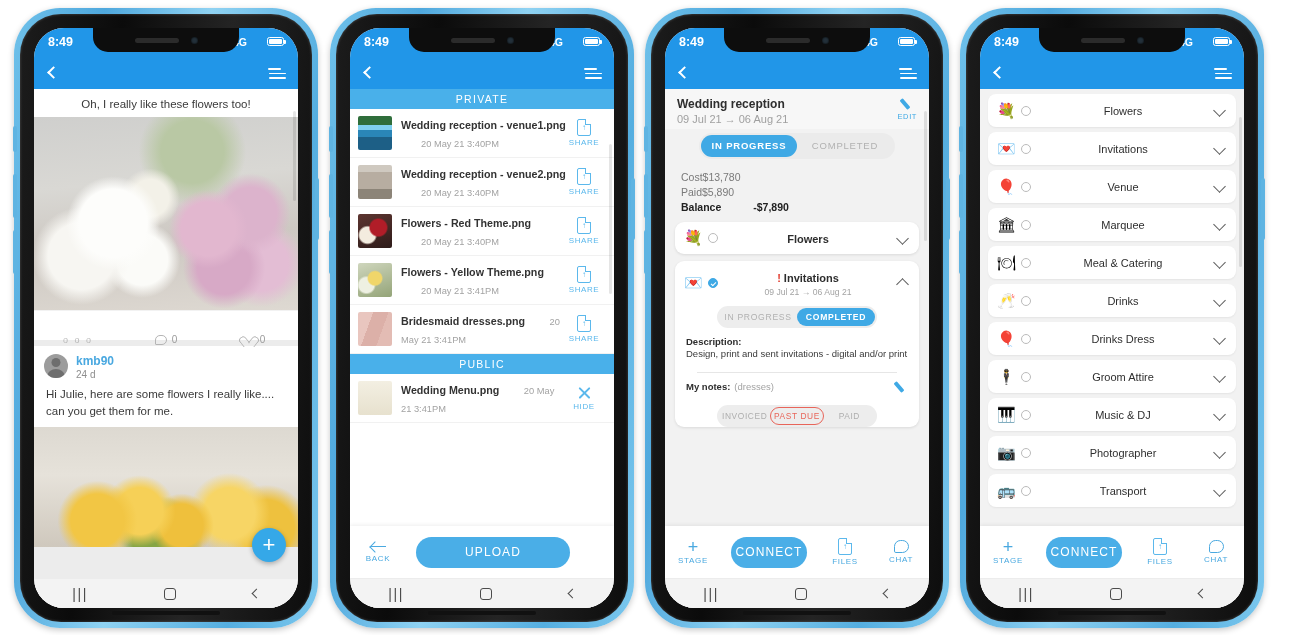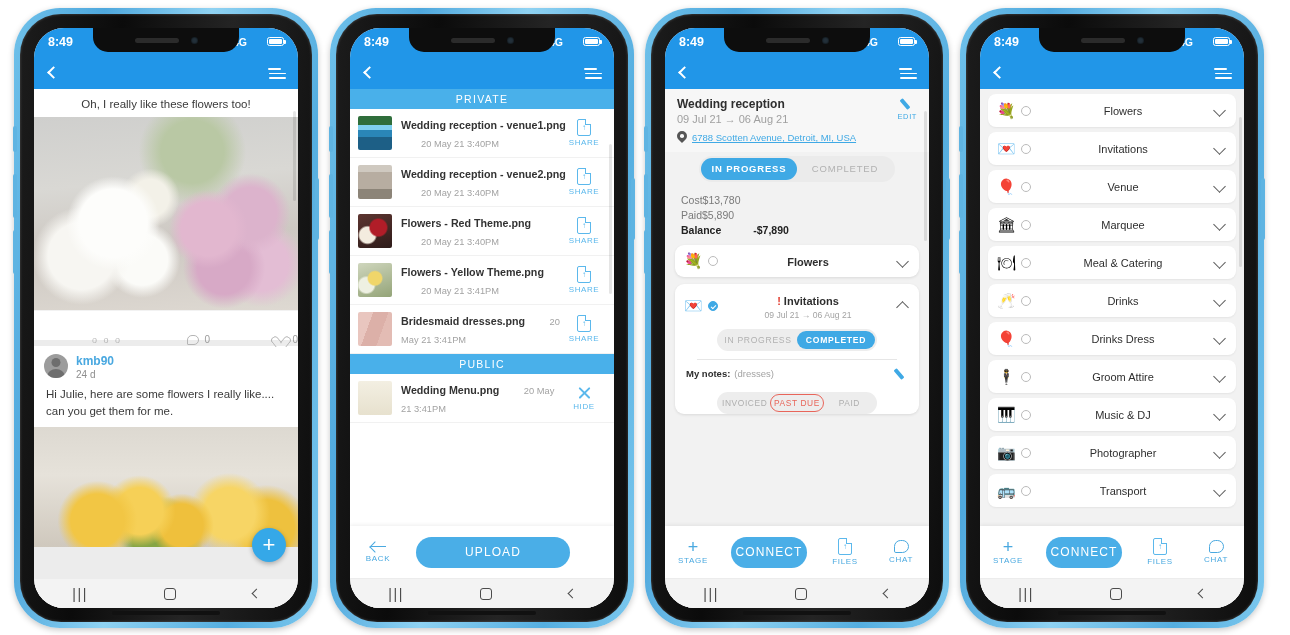--- a/index.html
+++ b/index.html
@@ -118,21 +118,21 @@
       linear-gradient(175deg,#cfcfcd 0%,#d9d8d4 34%,#cdc8c2 62%,#ded9d2 100%); }
   .photo-2 { height:120px; background:
       radial-gradient(circle at 24% 78%, #f2c644 0 12%, rgba(242,198,68,0) 18%),
       radial-gradient(circle at 40% 70%, #f6d057 0 13%, rgba(246,208,87,0) 20%),
       radial-gradient(circle at 56% 82%, #efc03c 0 12%, rgba(239,192,60,0) 18%),
       radial-gradient(circle at 74% 72%, #f7d565 0 12%, rgba(247,213,101,0) 19%),
       radial-gradient(circle at 88% 84%, #eec13e 0 11%, rgba(238,193,62,0) 17%),
       radial-gradient(circle at 48% 93%, #86a545 0 16%, rgba(134,165,69,0) 24%),
       linear-gradient(180deg,#ddd9d1 0%,#e6e2da 40%,#cfc8bd 100%); }
   .act-row { display:flex; align-items:center; height:30px; border-top:1px solid #f2f2f2; }
-  .act-cell { flex:1; display:flex; align-items:center; justify-content:flex-end; gap:5px; color:#9b9b9b; font-size:10px;margin-top:28px; }
+  .act-cell { flex:1; display:flex; align-items:center; justify-content:center; gap:5px; color:#9b9b9b; font-size:10px;margin-top:28px; }
   .dots3 { letter-spacing:2px; font-size:9px; color:#b9b9b9; }
   .cmt-ic { width:12px; height:10px; border:1.3px solid #b5b5b5; border-radius:5px 5px 5px 1px; }
   .heart-ic { width:12px; height:12px; position:relative; }
   .heart-ic::before,.heart-ic::after{content:"";position:absolute;width:6px;height:9px;border-radius:4px 4px 0 0;border:1.3px solid #b5b5b5;border-bottom:0;top:1px;}
   .heart-ic::before{left:0;transform:rotate(-40deg);transform-origin:50% 100%;}
   .heart-ic::after{right:0;transform:rotate(40deg);transform-origin:50% 100%;}
   .cmt-head { display:flex; gap:8px; padding:8px 10px 2px; align-items:flex-start; }
   .avatar { width:24px; height:24px; border-radius:50%; background:#9c9c9c; position:relative; overflow:hidden; flex:none; }
   .avatar::before{content:"";position:absolute;left:50%;top:4px;transform:translateX(-50%);width:9px;height:9px;border-radius:50%;background:#6e6e6e;}
   .avatar::after{content:"";position:absolute;left:50%;bottom:-4px;transform:translateX(-50%);width:17px;height:13px;border-radius:50% 50% 0 0;background:#6e6e6e;}
@@ -523,24 +523,20 @@
               <span>
                 <div class="det-title">Wedding reception</div>
                 <div class="det-dates">09 Jul 21 → 06 Aug 21</div>
               </span>
               <span class="edit-col">
                 <span class="pencil"></span>
                 <span class="lbl">EDIT</span>
               </span>
             </div>
 
-            <div class="addr-row">
-              <span class="pin"></span>
-              <span class="addr-txt">6788 Scotten Avenue, Detroit, MI, USA</span>
-            </div>
 
             <div class="seg">
               <div class="on">IN PROGRESS</div>
               <div>COMPLETED</div>
             </div>
 
             <div class="money">
               <div class="money-row">
                 <span>Cost</span>
                 <span>$13,780</span>
@@ -575,20 +571,24 @@
                   <div class="st-dates">09 Jul 21 → 06 Aug 21</div>
                 </span>
                 <span class="caret up"></span>
               </div>
 
               <div class="seg-sm">
                 <div>IN PROGRESS</div>
                 <div class="on">COMPLETED</div>
               </div>
 
+              <div class="desc-blk">
+                <div class="desc-lbl">Description:</div>
+                <div class="desc-txt">Design, print and sent invitations - digital and/or print</div>
+              </div>
 
               <div class="hr"></div>
 
               <div class="notes-row">
                 <span class="notes-lbl">My notes:</span>
                 <span class="notes-priv">(dresses)</span>
                 <span class="pencil"></span>
               </div>
 
               <div class="seg3">

